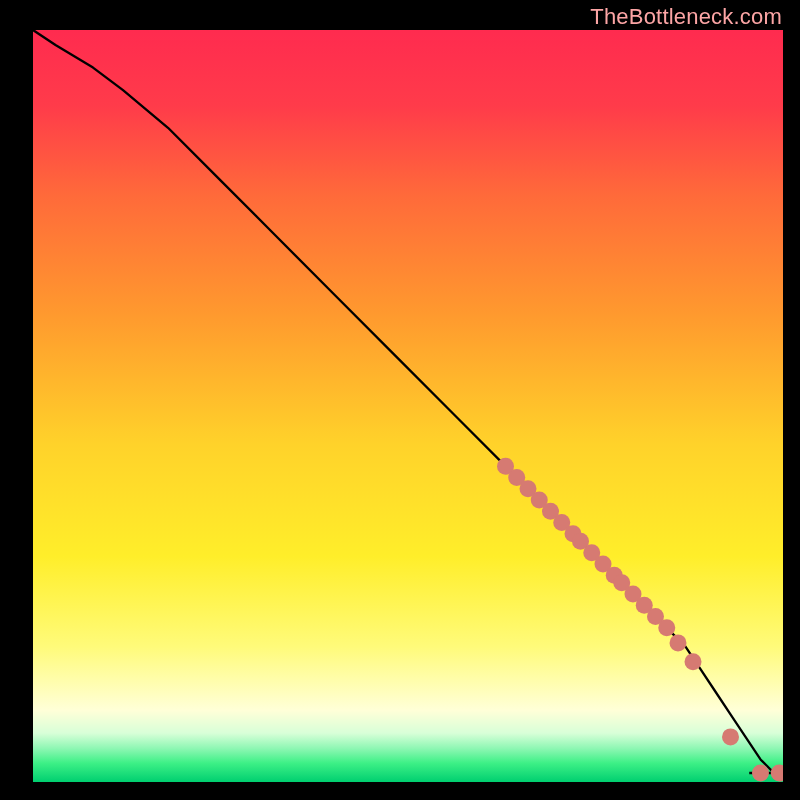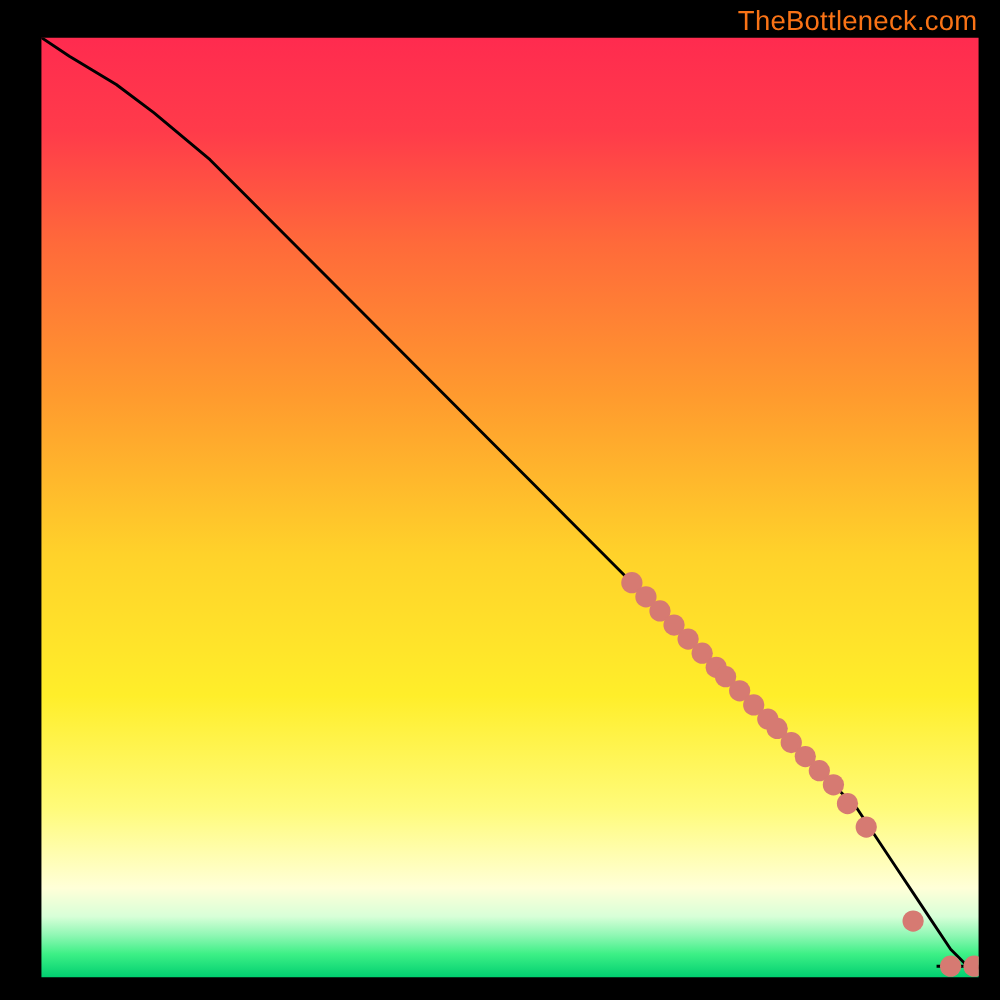--- a/index.html
+++ b/index.html
@@ -14,21 +14,21 @@
   .stage {
     position: relative;
     width: 800px;
     height: 800px;
     background: #000;
   }
   .watermark {
     position: absolute;
     top: 4px;
     right: 18px;
-    color: #f97316;
+    color: #fca5a5;
     font-size: 22px;
     font-weight: 400;
     letter-spacing: 0.2px;
   }
   .plot {
     position: absolute;
     left: 33px;
     top: 30px;
     width: 750px;
     height: 752px;

